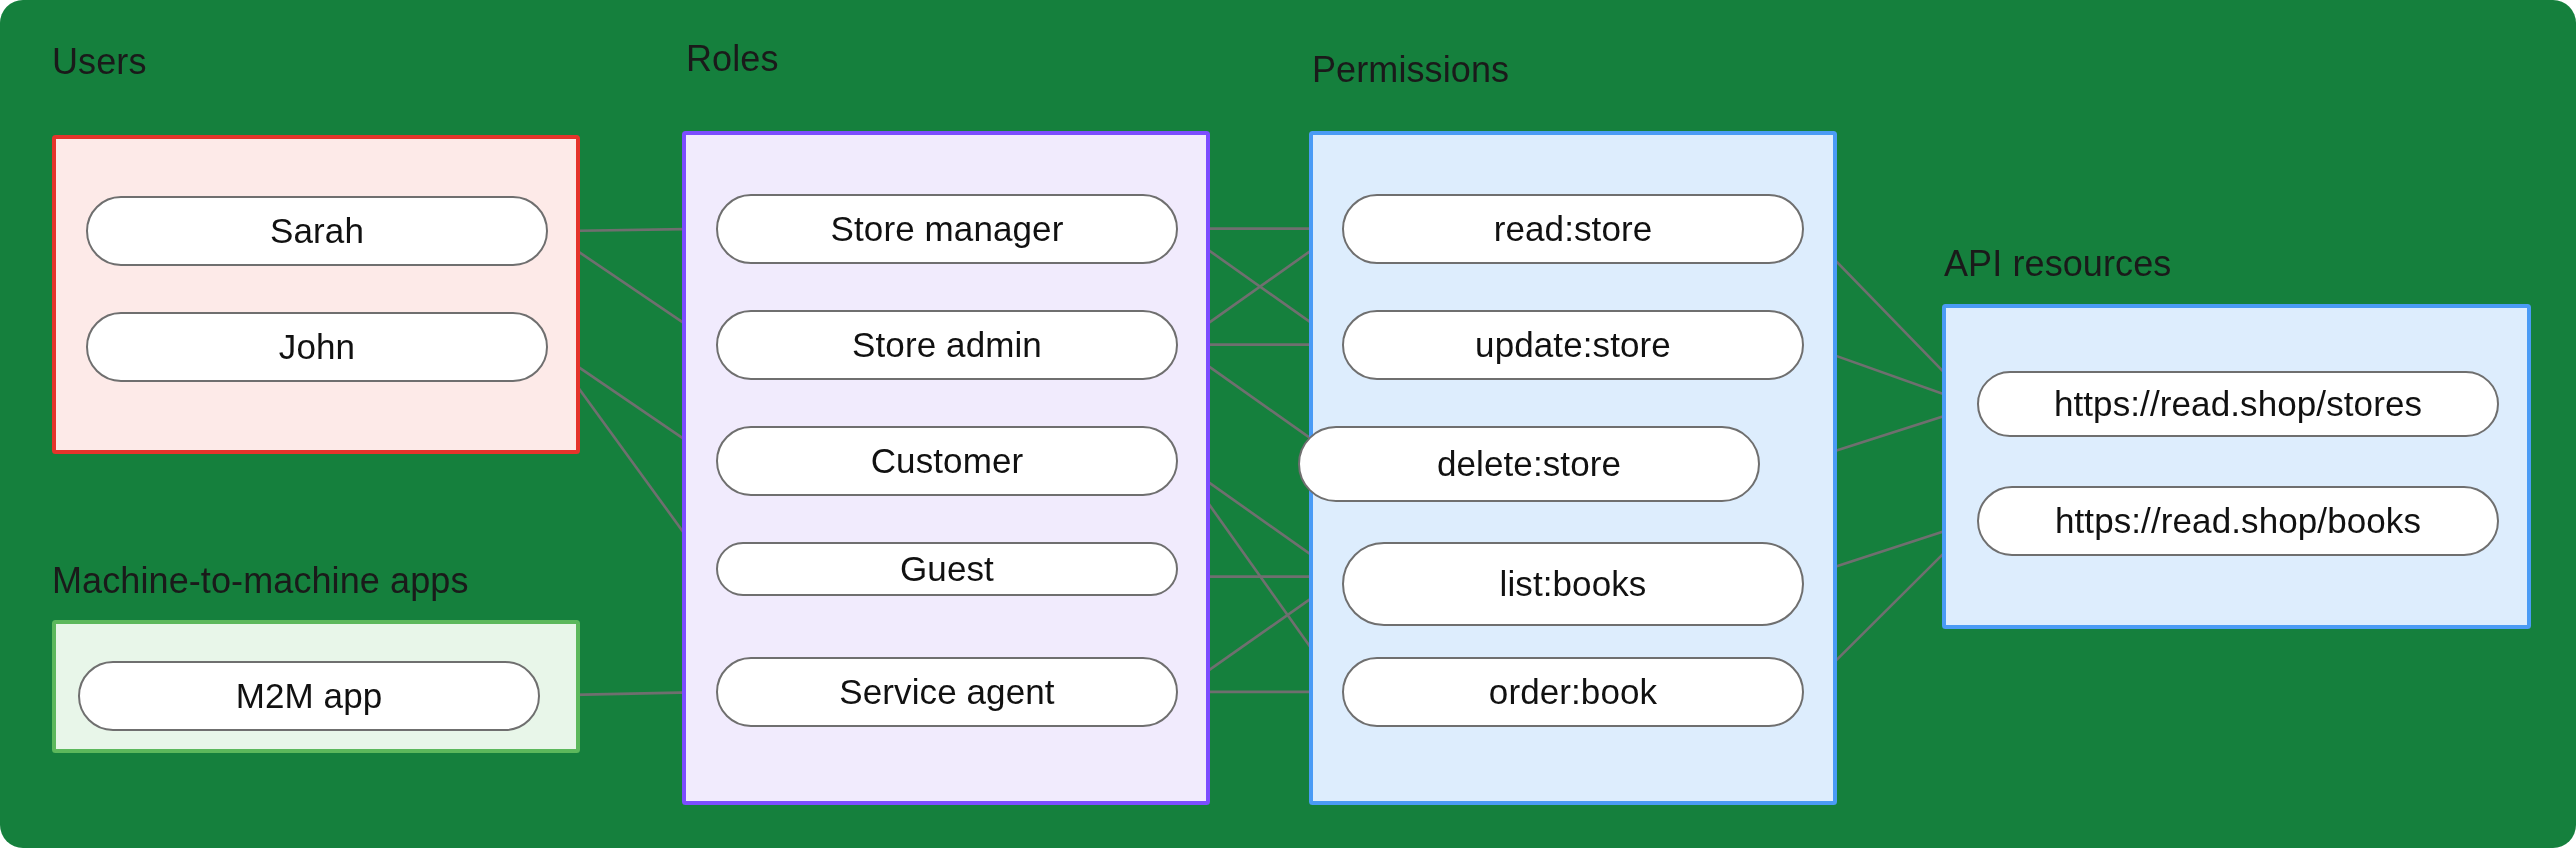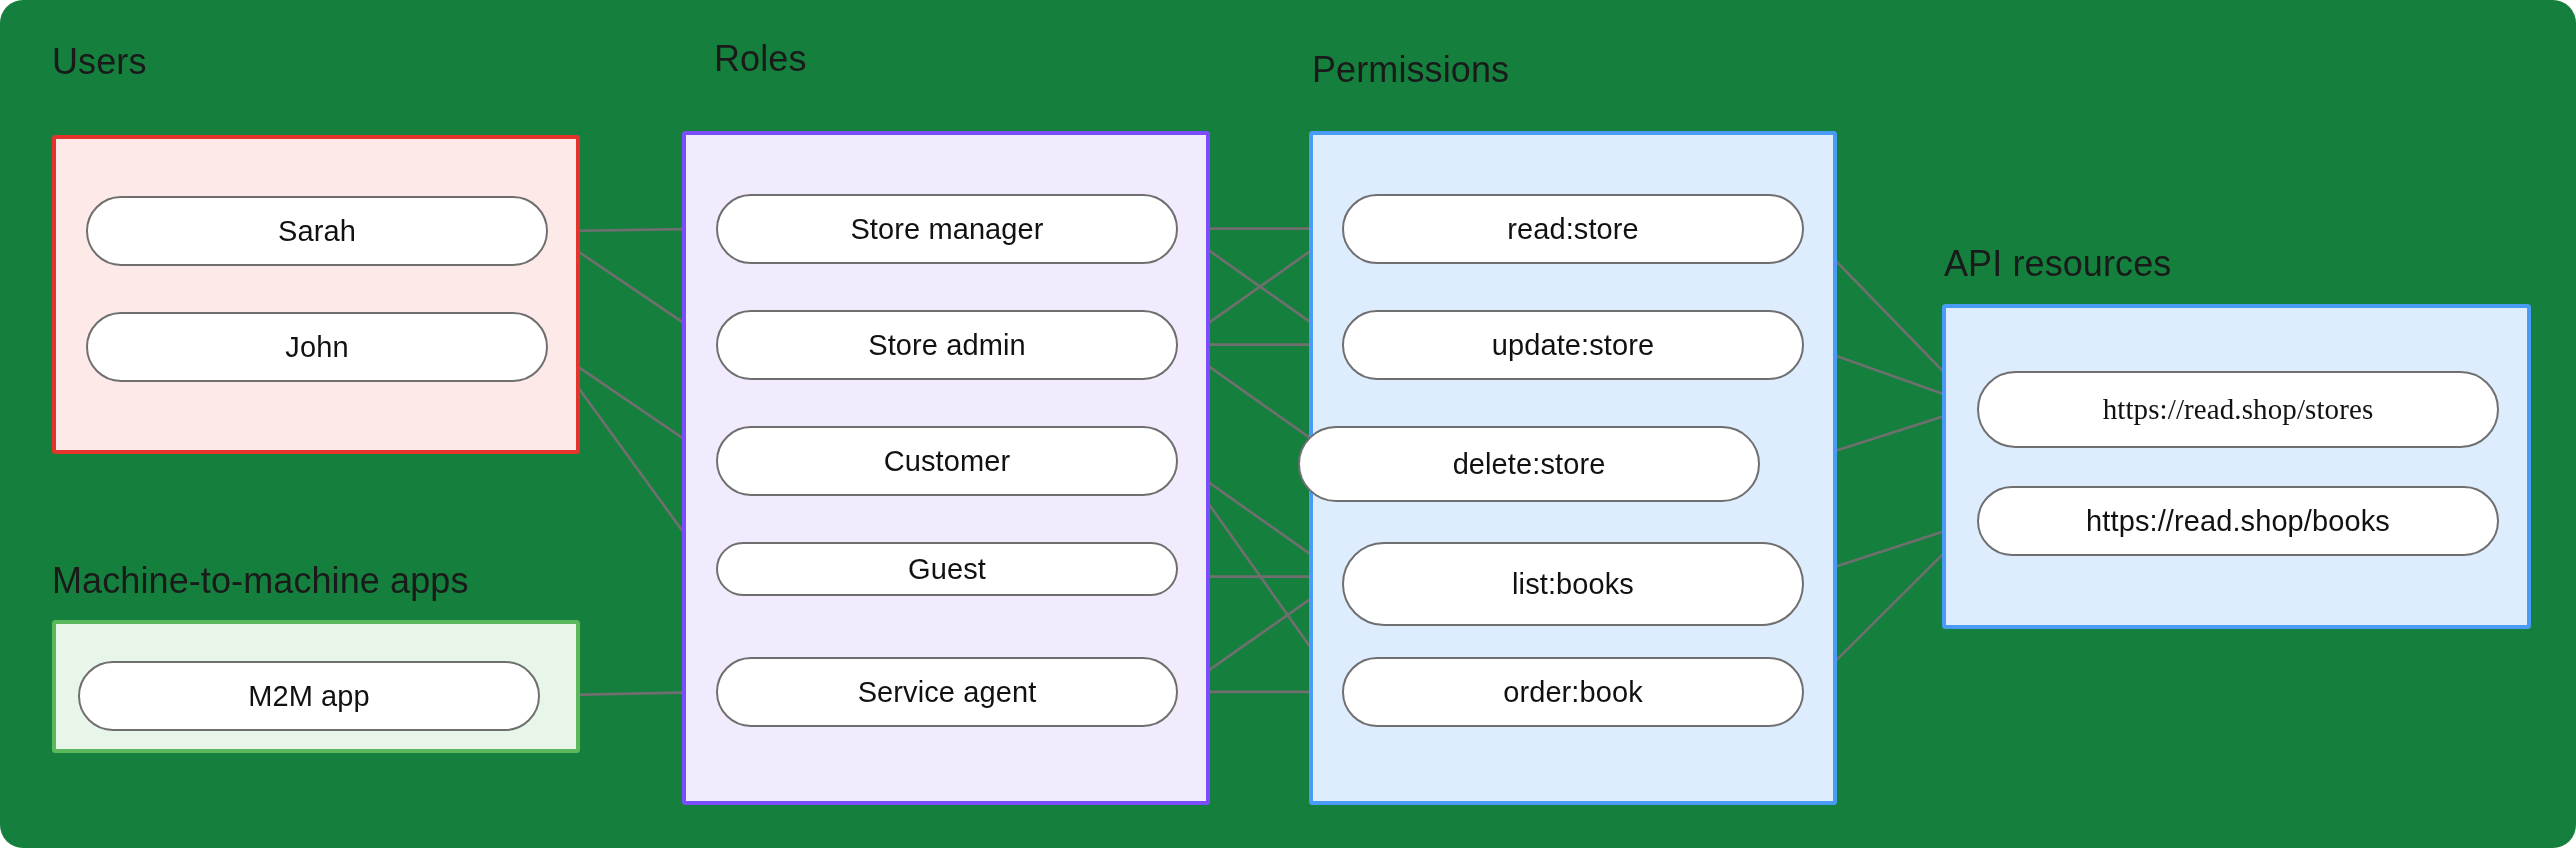--- a/index.html
+++ b/index.html
@@ -32,21 +32,21 @@
 
   .pill{
     position:absolute;
     box-sizing:border-box;
     background:#ffffff;
     border:2.6px solid #6f6f6f;
     border-radius:872px;
     display:flex;
     align-items:center;
     justify-content:center;
-    font-size:29px;
+    font-size:35px;
     color:#111111;
     white-space:nowrap;
     letter-spacing:0.1px;
   }
 
   
   .g-users   {border-color:#e5342b;background:#fdeae8;}
   .g-m2m     {border-color:#5cb85c;background:#e8f6e9;}
   .g-roles   {border-color:#7c4dff;background:#f1ebfd;}
   .g-perms   {border-color:#4a9bf5;background:#ddedfd;}
@@ -91,33 +91,33 @@
       <circle cx="2265" cy="597" r="11" fill="#6f6f6f"></circle>
     </svg>
   <div id="groups-layer">
       <div class="group-label" style="left: 52px; top: 44px;">Users</div>
       <div class="group-box g-users" style="left: 52px; top: 135px; width: 528px; height: 319px;"></div>
       <div class="pill" style="left: 86px; top: 196px; width: 462px; height: 70px;">Sarah</div>
       <div class="pill" style="left: 86px; top: 312px; width: 462px; height: 70px;">John</div>
       <div class="group-label" style="left: 52px; top: 563px;">Machine-to-machine apps</div>
       <div class="group-box g-m2m" style="left: 52px; top: 620px; width: 528px; height: 133px;"></div>
       <div class="pill" style="left: 78px; top: 661px; width: 462px; height: 70px;">M2M app</div>
-      <div class="group-label" style="left: 686px; top: 41px; margin-left: 28px;">Roles</div>
+      <div class="group-label" style="left: 686px; top: 41px;">Roles</div>
       <div class="group-box g-roles" style="left: 682px; top: 131px; width: 528px; height: 674px;"></div>
       <div class="pill" style="left: 716px; top: 194px; width: 462px; height: 70px;">Store manager</div>
       <div class="pill" style="left: 716px; top: 310px; width: 462px; height: 70px;">Store admin</div>
       <div class="pill" style="left: 716px; top: 426px; width: 462px; height: 70px;">Customer</div>
       <div class="pill" style="left: 716px; top: 542px; width: 462px; height: 54px;">Guest</div>
       <div class="pill" style="left: 716px; top: 657px; width: 462px; height: 70px;">Service agent</div>
       <div class="group-label" style="left: 1312px; top: 52px;">Permissions</div>
       <div class="group-box g-perms" style="left: 1309px; top: 131px; width: 528px; height: 674px;"></div>
       <div class="pill" style="left: 1342px; top: 194px; width: 462px; height: 70px;">read:store</div>
       <div class="pill" style="left: 1342px; top: 310px; width: 462px; height: 70px;">update:store</div>
       <div class="pill" style="left: 1298px; top: 426px; width: 462px; height: 76px;">delete:store</div>
       <div class="pill" style="left: 1342px; top: 542px; width: 462px; height: 84px;">list:books</div>
       <div class="pill" style="left: 1342px; top: 657px; width: 462px; height: 70px;">order:book</div>
       <div class="group-label" style="left: 1944px; top: 246px;">API resources</div>
       <div class="group-box g-api" style="left: 1942px; top: 304px; width: 589px; height: 325px;"></div>
-      <div class="pill" style="left: 1977px; top: 371px; width: 522px; height: 77px; font-family: Liberation Serif, serif;">https://read.shop/stores</div>
+      <div class="pill" style="left: 1977px; top: 371px; width: 522px; height: 66px;">https://read.shop/stores</div>
       <div class="pill" style="left: 1977px; top: 486px; width: 522px; height: 70px;">https://read.shop/books</div>
     </div>
 </div>
 
 
 </body></html>

